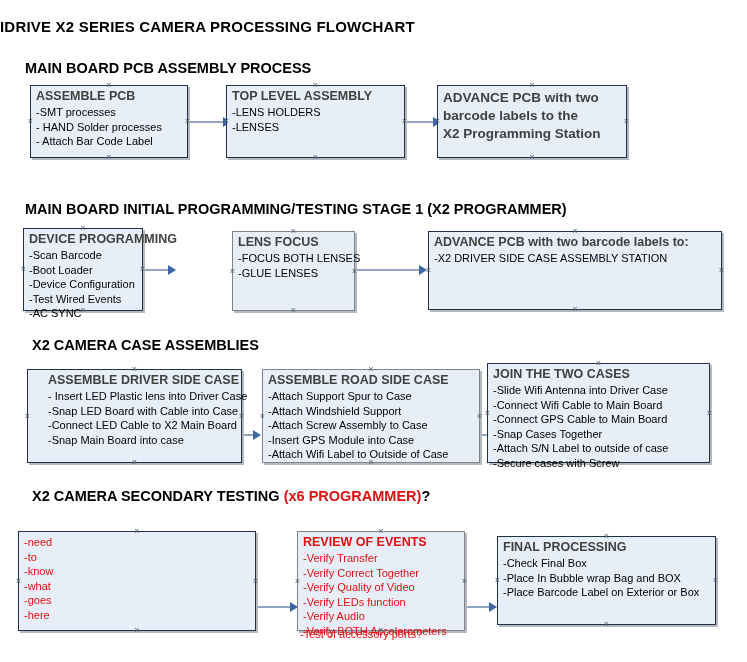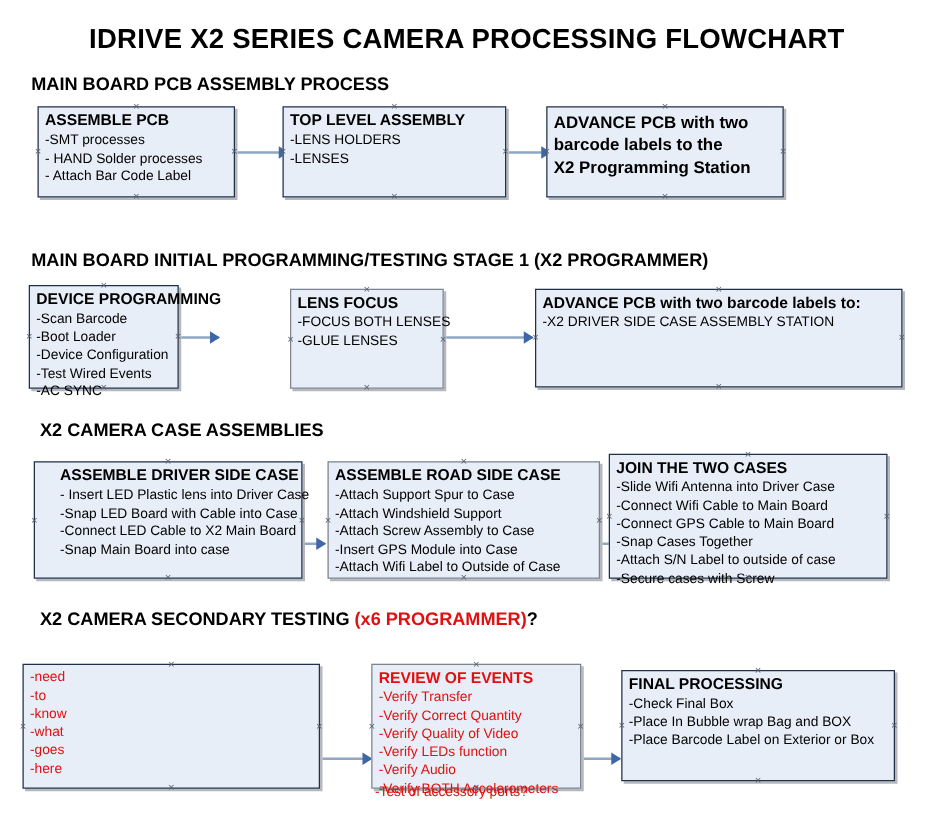--- a/index.html
+++ b/index.html
@@ -13,22 +13,22 @@
     height: 662px;
     background: #ffffff;
     font-family: "Liberation Sans", sans-serif;
     overflow: hidden;
   }
   .doc-title {
     position: absolute;
     left: 0;
     top: 18px;
     width: 747px;
-    text-align: center;
-    font-size: 22px;
+    text-align: left;
+    font-size: 15px;
     font-weight: bold;
     color: #000000;
     letter-spacing: 0.2px;
   }
   .section-title {
     position: absolute;
     font-size: 14.5px;
     font-weight: bold;
     color: #000000;
     white-space: nowrap;
@@ -49,21 +49,21 @@
     overflow: visible;
   }
   .node.gray-edge {
     border-color: #7d8490;
     border-top-color: #7d8490;
     border-left-color: #7d8490;
   }
   .node-title {
     font-size: 12.5px;
     font-weight: bold;
-    color: #000000;
+    color: #404040;
     line-height: 15px;
     white-space: nowrap;
     margin-bottom: 1px;
   }
   .node-line {
     font-size: 11px;
     color: #000000;
     line-height: 14.5px;
     white-space: nowrap;
   }
@@ -276,21 +276,21 @@
     <span class="handle h-right"></span>
   </div>
 
   <div class="connector" style="left:258px; top:606px; width:39px;">
     <span class="arrowhead"></span>
   </div>
 
   <div class="node red gray-edge" style="left:297px; top:531px; width:168px; height:100px;">
     <div class="node-title">REVIEW OF EVENTS</div>
     <div class="node-line">-Verify Transfer</div>
-    <div class="node-line">-Verify Correct Quantity</div>
+    <div class="node-line">-Verify Correct Together</div>
     <div class="node-line">-Verify Quality of Video</div>
     <div class="node-line">-Verify LEDs function</div>
     <div class="node-line">-Verify Audio</div>
     <div class="node-line">-Verify BOTH Accelerometers</div>
     <span class="handle h-top"></span>
     <span class="handle h-bottom"></span>
     <span class="handle h-left"></span>
     <span class="handle h-right"></span>
   </div>
 

